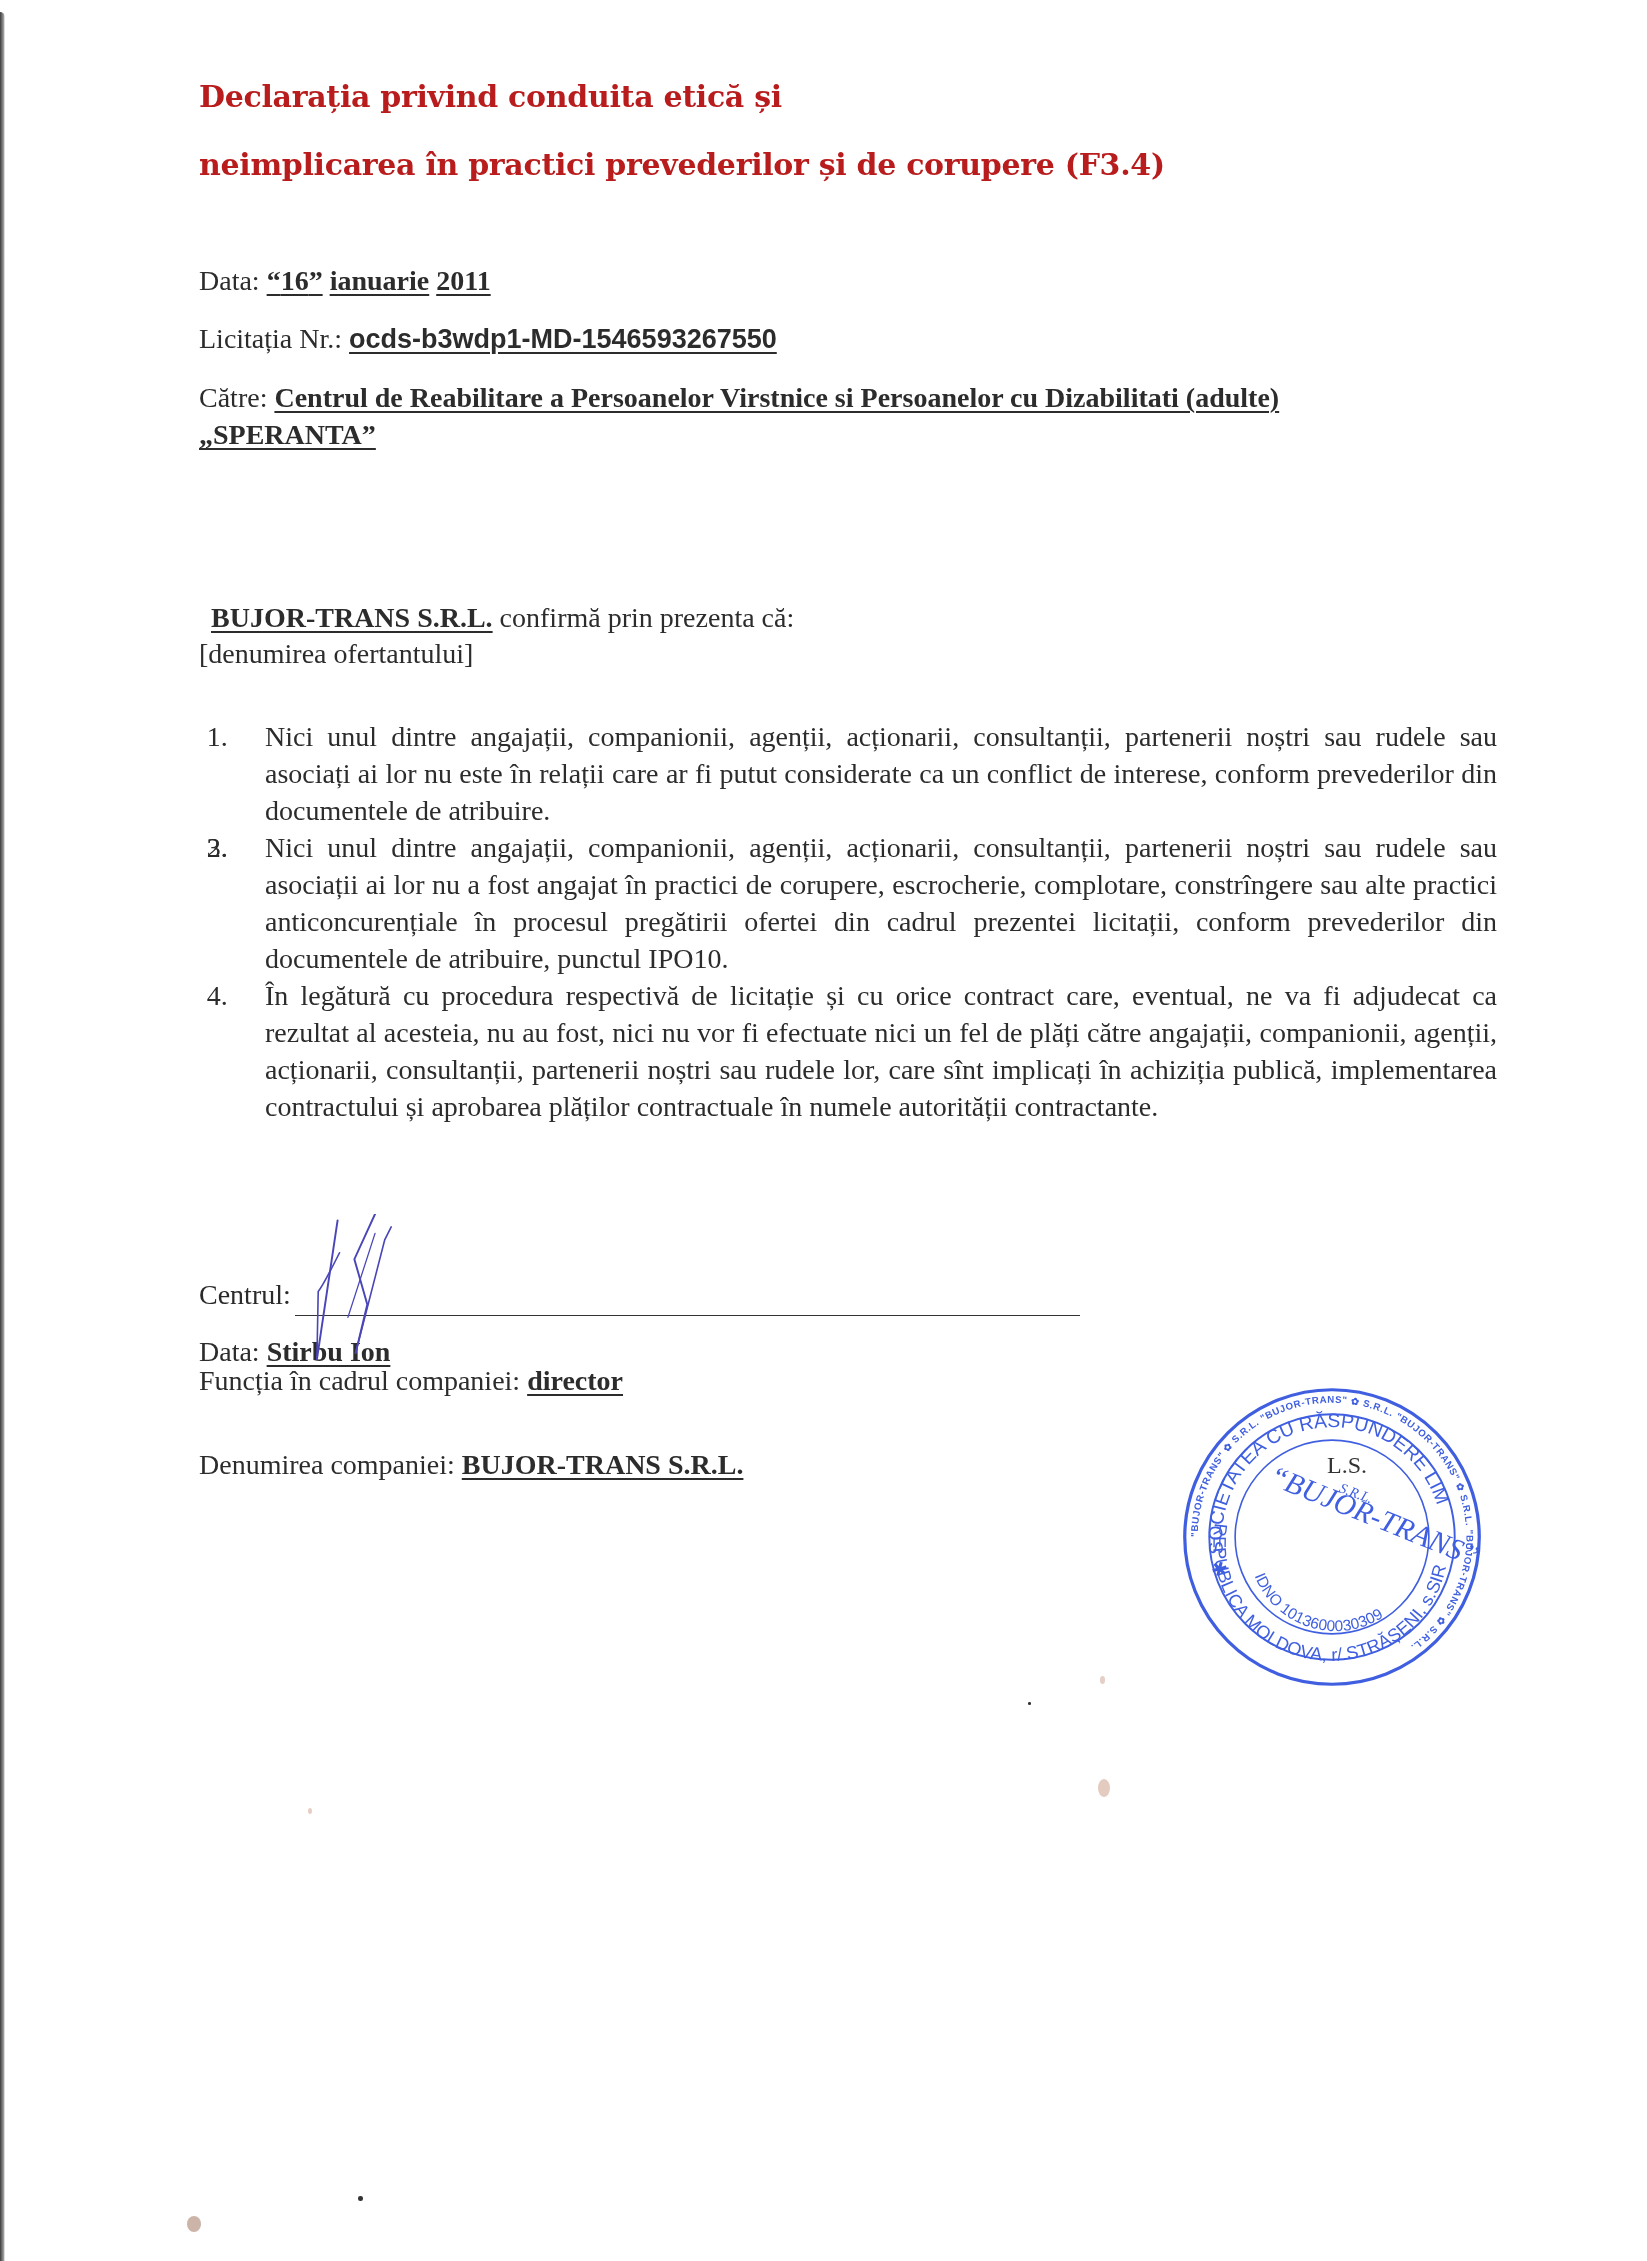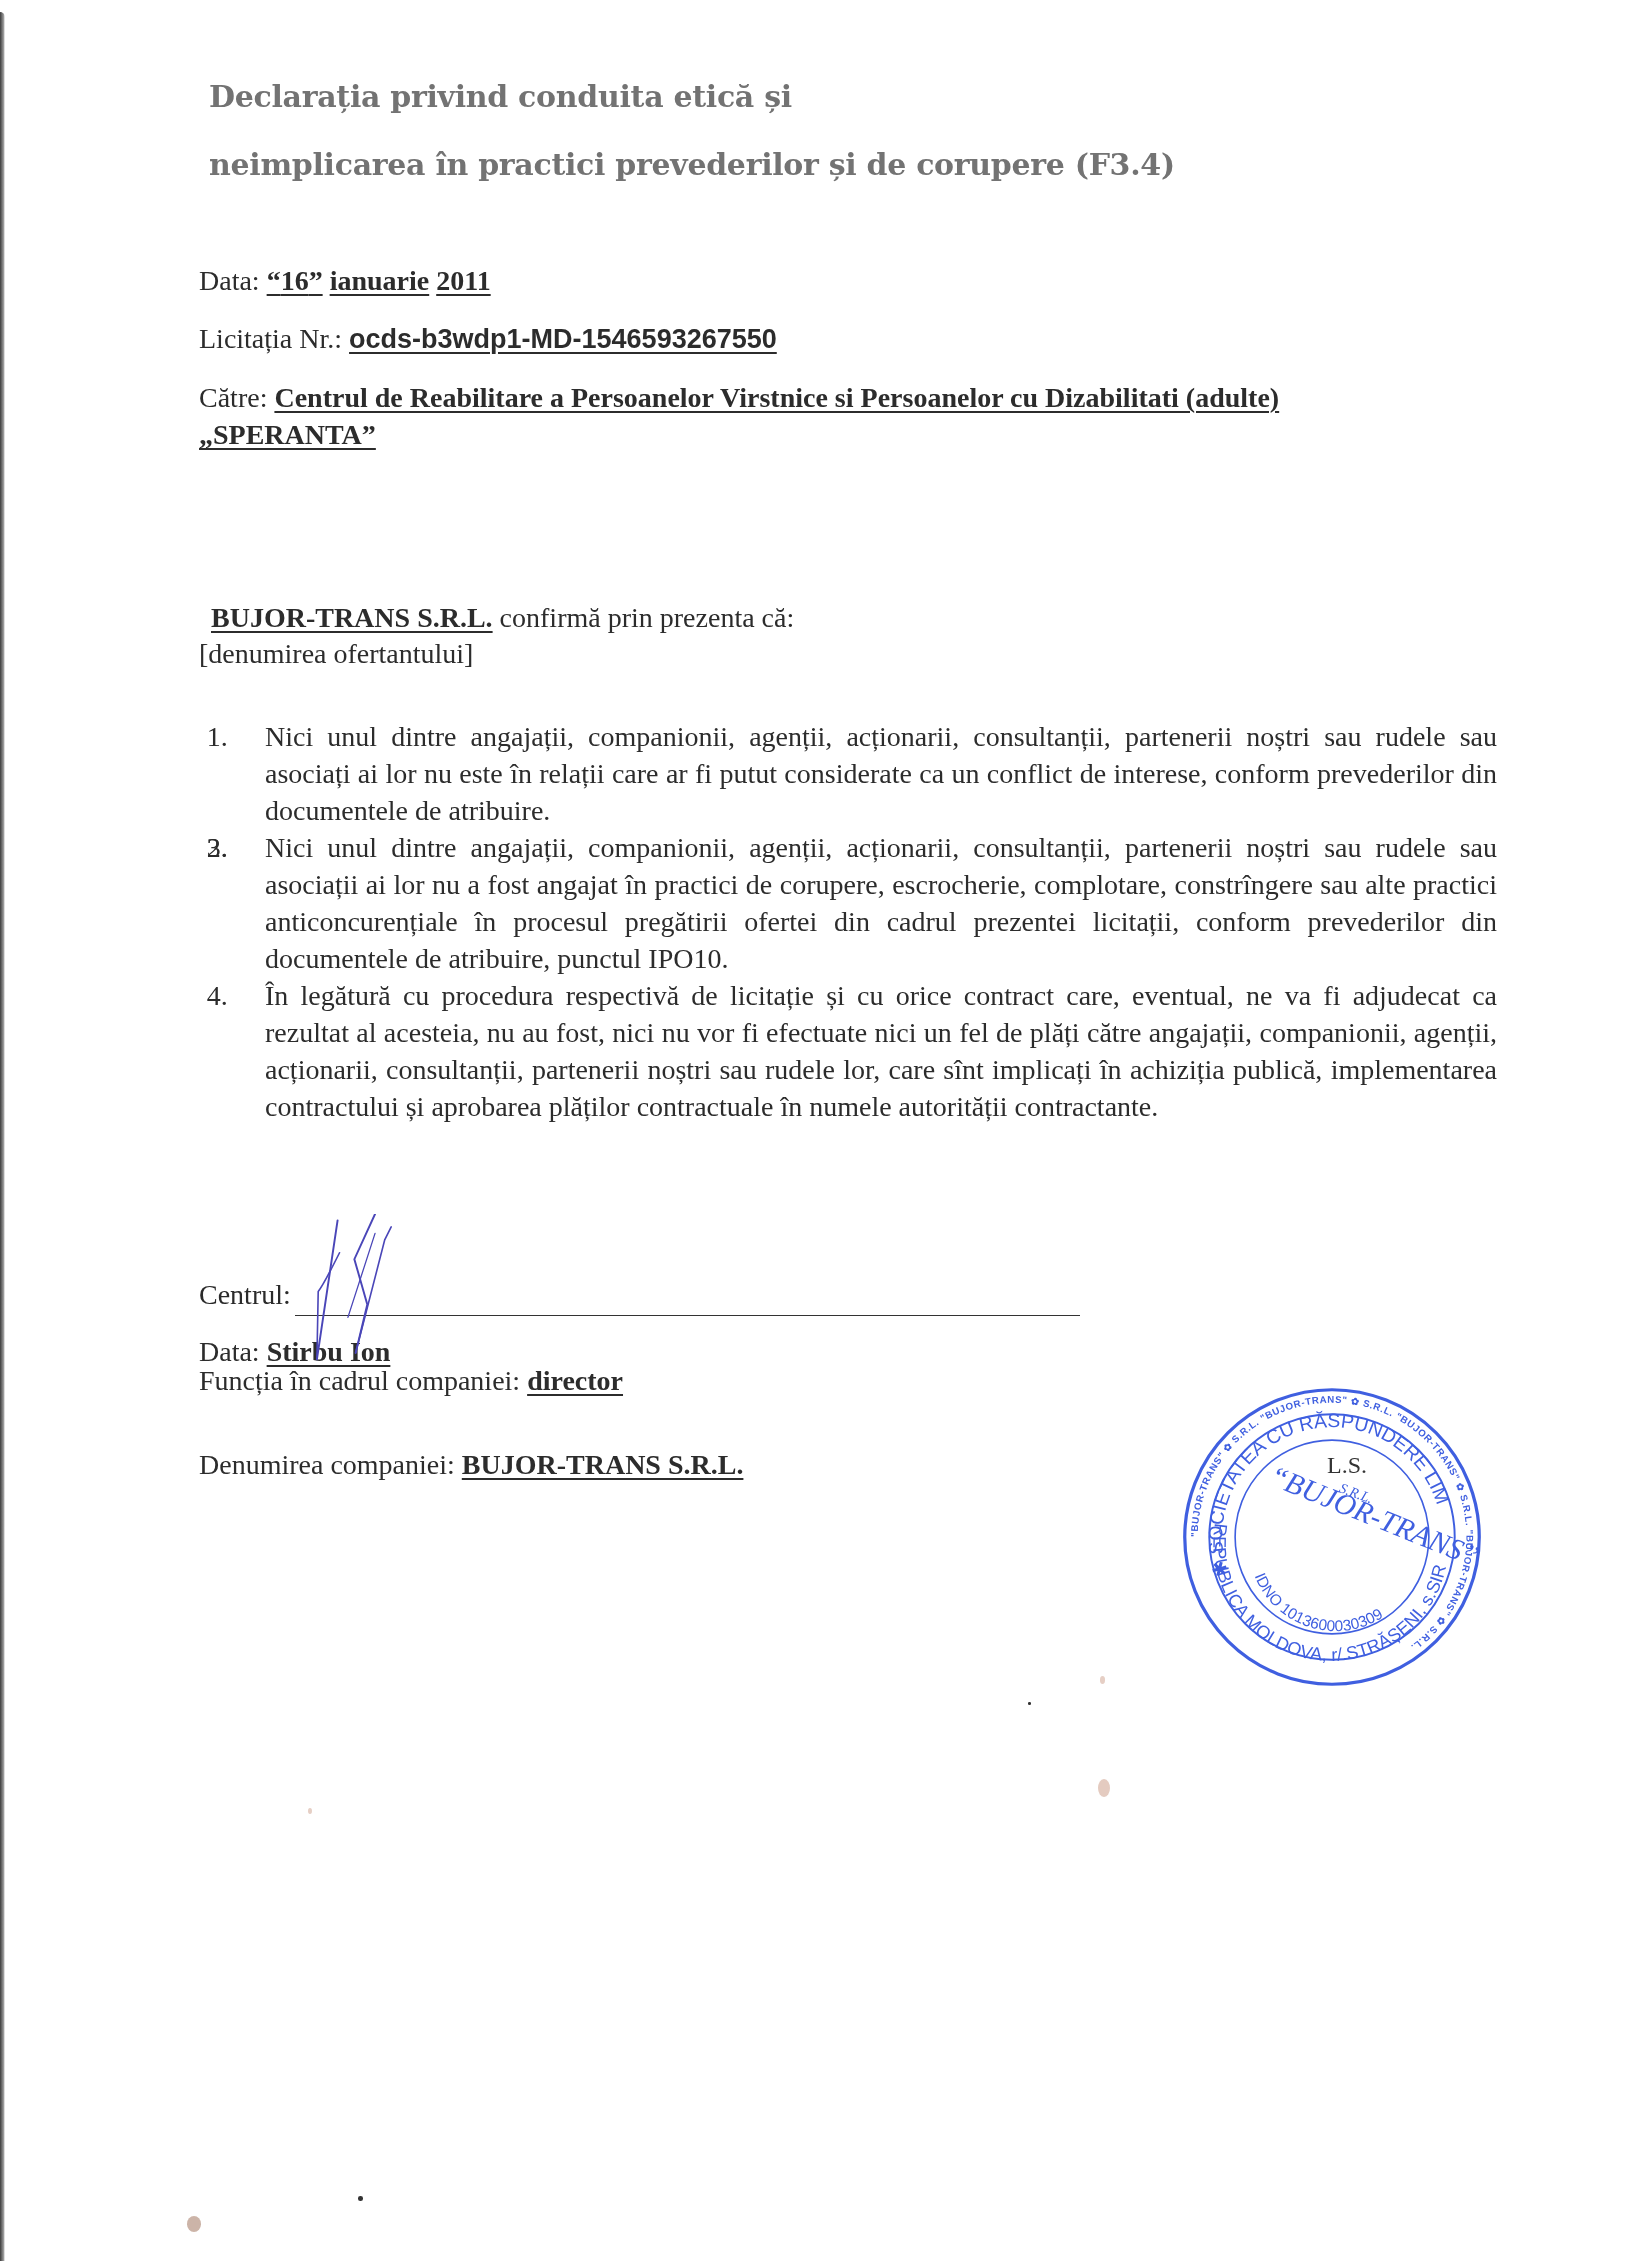--- a/index.html
+++ b/index.html
@@ -1,18 +1,18 @@
 <!DOCTYPE html>
 <html style="font-size:10.3px"><head>
 <meta charset="utf-8">
 <style>
   html, body { margin: 0; padding: 0; background: #ffffff; }
   body { width: 1647px; height: 2261px; position: relative; overflow: hidden; color: #2a2a2a; font-family: "Liberation Serif", serif; }
   .scan-edge { position: absolute; left: 0; top: 11.6px; width: 5.2px; height: 2250px; background: linear-gradient(90deg, #3b3b3b, #9a9a9a 70%, #ffffff); border-top-right-radius: 6.5px; }
-  .title { position: absolute; left: 209px; font-family: "DejaVu Serif", serif; font-weight: bold; font-size: 30px; letter-spacing: -0.3px; color: #737373; white-space: nowrap; }
+  .title { position: absolute; left: 199px; font-family: "DejaVu Serif", serif; font-weight: bold; font-size: 30px; letter-spacing: -0.3px; color: #b91c1c; white-space: nowrap; }
   .t1 { top: 79px; }
   .t2 { top: 147px; }
   .line { position: absolute; left: 199px; font-size: 28px; white-space: nowrap; color: #2c2c2c; }
   .u { text-decoration: underline; text-decoration-thickness: 1.9px; text-underline-offset: 3.9px; font-weight: bold; }
   .mono-id { font-family: "Liberation Sans", sans-serif; font-weight: bold; font-size: 27px; }
   .row-date { top: 265px; }
   .row-lic { top: 323px; }
   .row-catre { top: 382px; }
   .row-catre2 { top: 419px; padding-left: 0; }
   .row-bidder { top: 602px; margin-left: 12px; }

